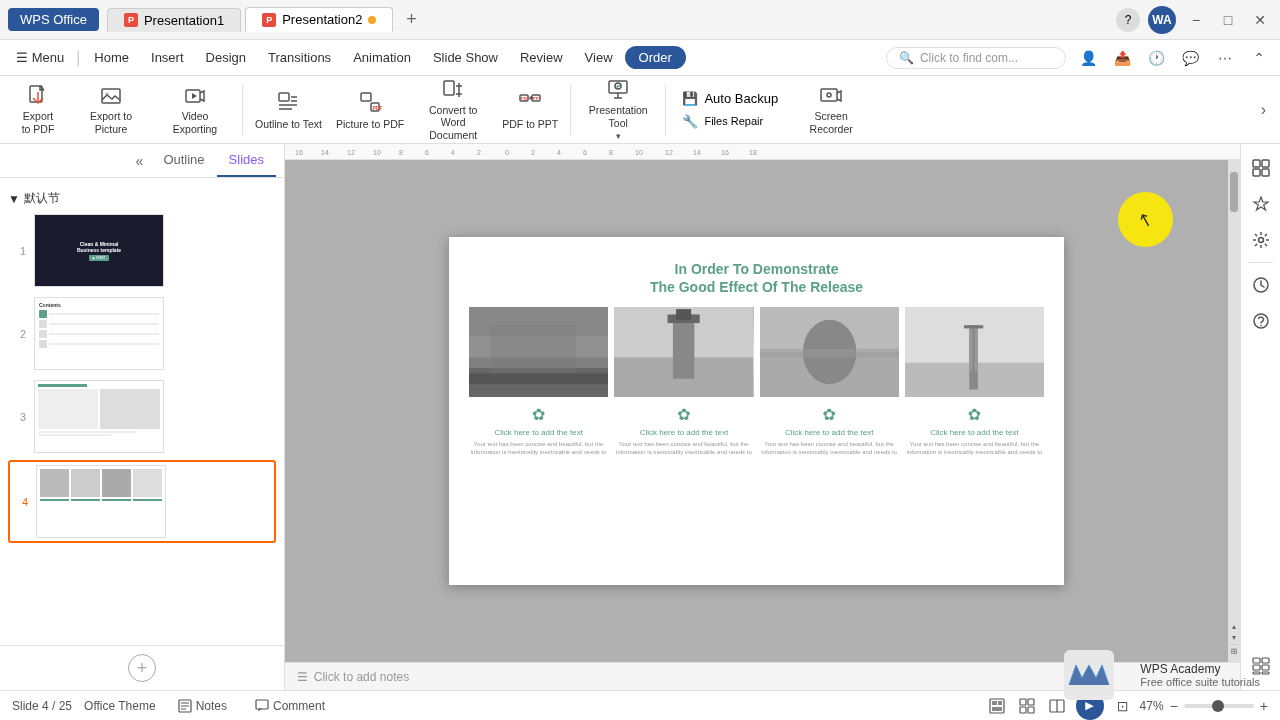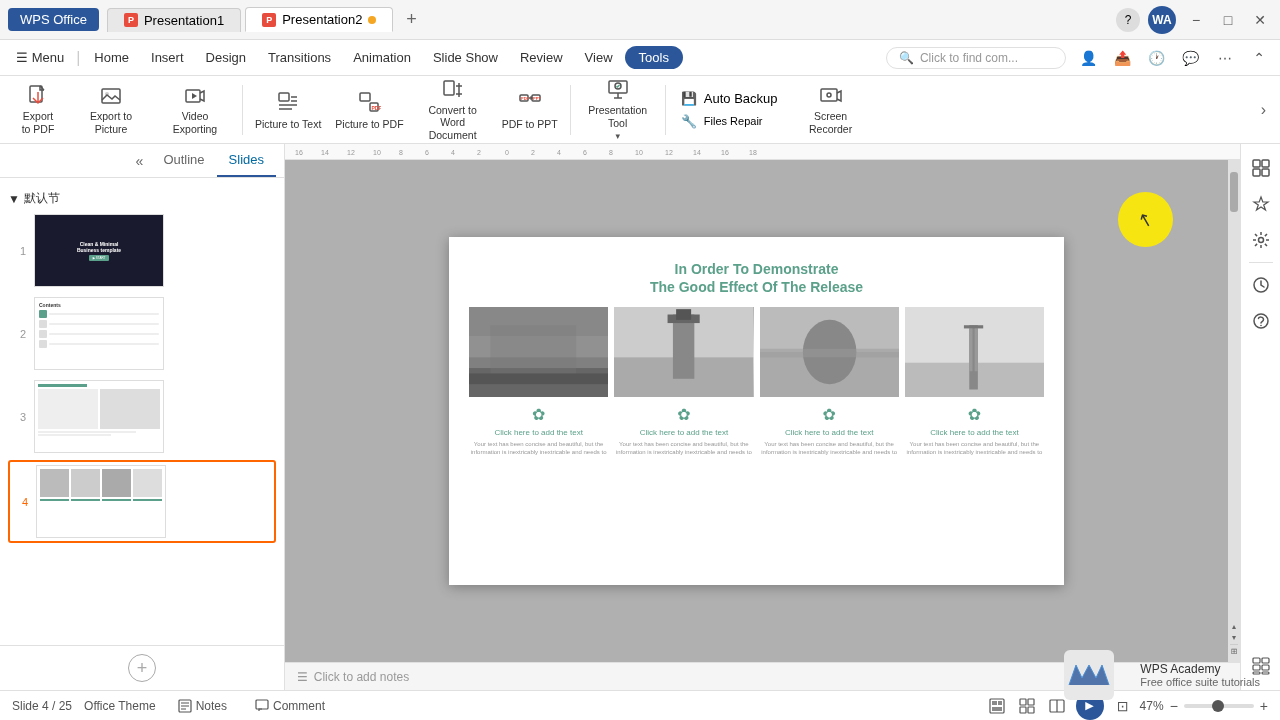--- a/index.html
+++ b/index.html
@@ -277,21 +277,21 @@
       padding: 0 8px;
     }
     .panel-tab {
       padding: 8px 12px;
       font-size: 13px;
       cursor: pointer;
       color: #666;
       border-bottom: 2px solid transparent;
     }
     .panel-tab.active {
-      color: #0369a1;
+      color: #8b5cf6;
       font-weight: 500;
       border-bottom: 2px solid #2b579a;
     }
     .panel-collapse {
       width: 24px;
       height: 24px;
       border: none;
       background: transparent;
       cursor: pointer;
       display: flex;
@@ -666,21 +666,21 @@
   </div>
   <span class="menu-separator">|</span>
   <div class="menu-item">Home</div>
   <div class="menu-item">Insert</div>
   <div class="menu-item">Design</div>
   <div class="menu-item">Transitions</div>
   <div class="menu-item">Animation</div>
   <div class="menu-item">Slide Show</div>
   <div class="menu-item">Review</div>
   <div class="menu-item">View</div>
-  <div class="menu-item active">Tools</div>
+  <div class="menu-item active">Order</div>
 
   <div class="search-box">
     <span>🔍</span>
     <span>Click to find com...</span>
   </div>
 
   <div class="menu-right">
     <button class="menu-right-btn">👤</button>
     <button class="menu-right-btn">📤</button>
     <button class="menu-right-btn">🕐</button>
@@ -731,21 +731,21 @@
   <button class="tool-btn">
     <div class="tool-icon">
       <svg width="24" height="24" viewBox="0 0 24 24" fill="none" stroke="#555" stroke-width="1.5">
         <rect x="3" y="3" width="10" height="8" rx="1" fill="none"></rect>
         <path d="M15 7 L21 7" stroke="#555" stroke-width="1.5"></path>
         <path d="M15 11 L21 11" stroke="#555" stroke-width="1.5"></path>
         <path d="M3 15 L21 15" stroke="#555" stroke-width="1.5"></path>
         <path d="M3 19 L16 19" stroke="#555" stroke-width="1.5"></path>
       </svg>
     </div>
-    <span class="tool-label">Picture to Text</span>
+    <span class="tool-label">Outline to Text</span>
   </button>
 
   <button class="tool-btn">
     <div class="tool-icon">
       <svg width="24" height="24" viewBox="0 0 24 24" fill="none" stroke="#555" stroke-width="1.5">
         <rect x="3" y="3" width="10" height="8" rx="1" fill="none"></rect>
         <rect x="13" y="13" width="8" height="8" rx="1" fill="none"></rect>
         <text x="14.5" y="20" font-size="5" fill="#e84c3d" stroke="none" font-weight="bold">PDF</text>
       </svg>
     </div>

